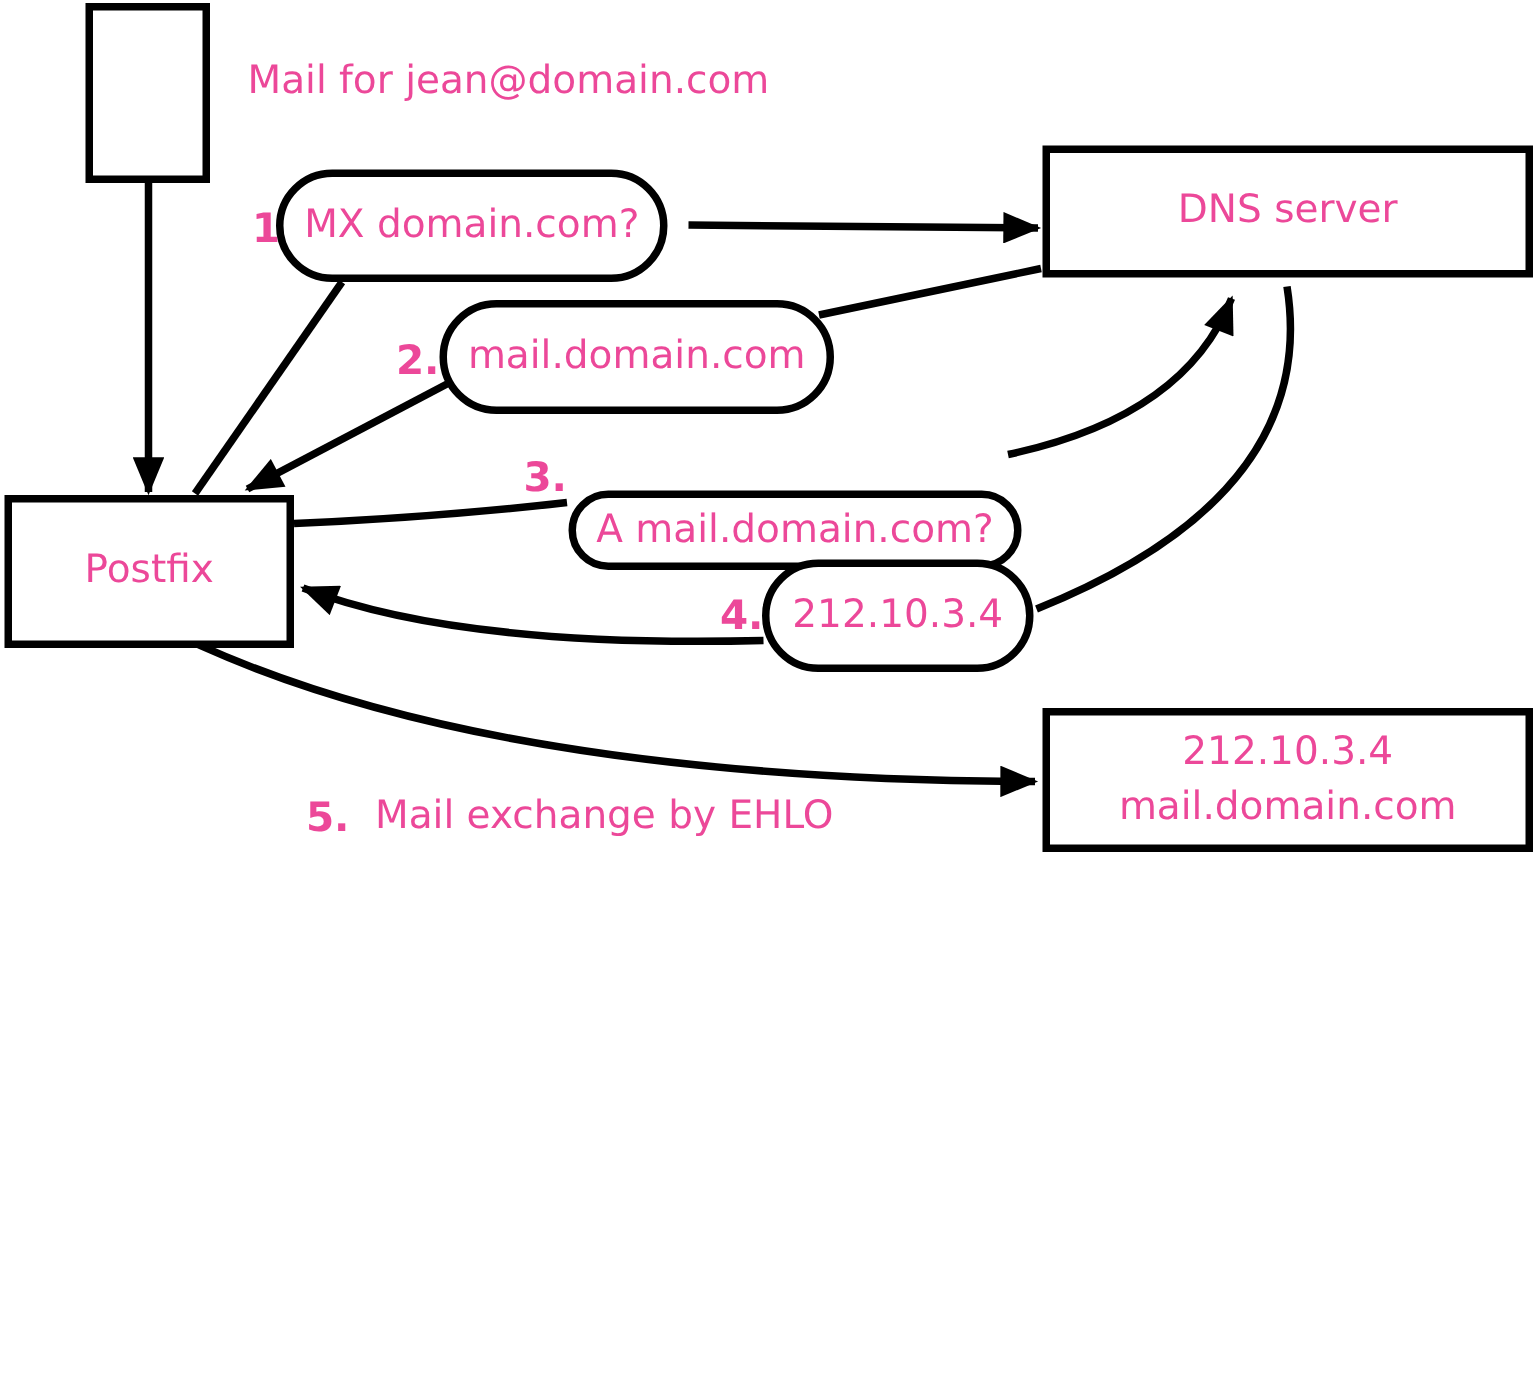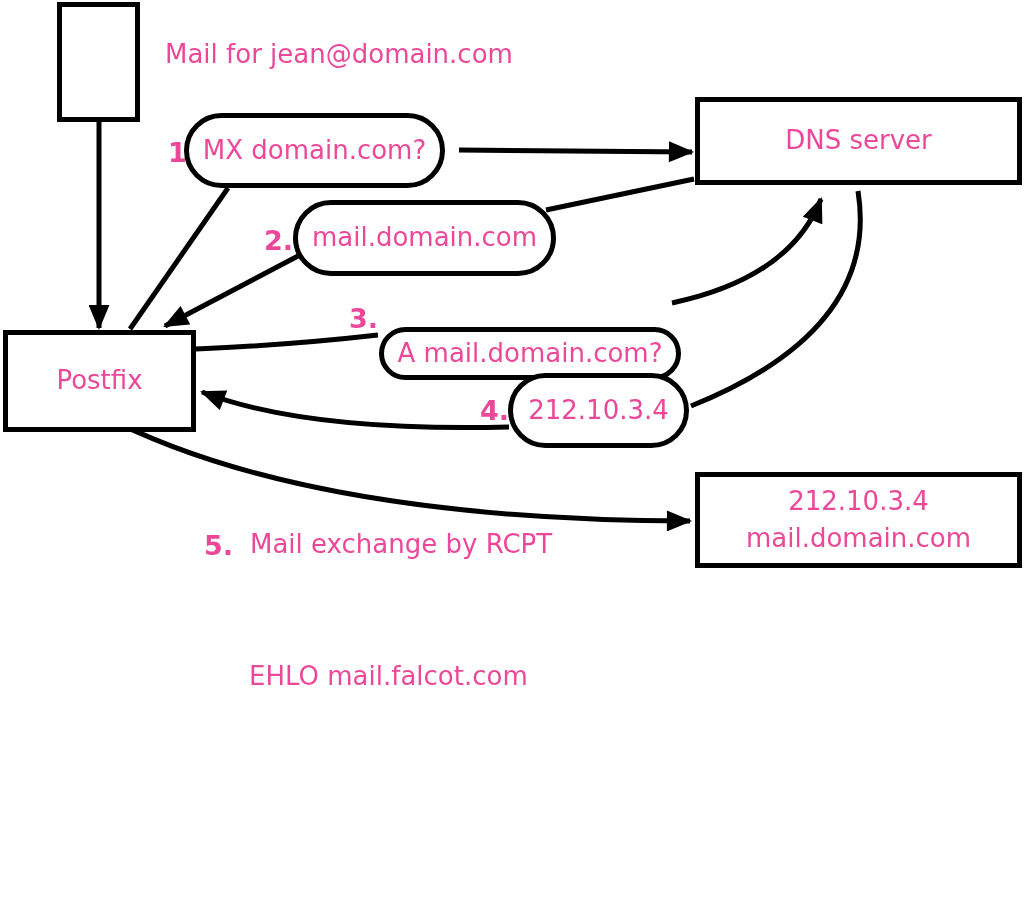--- a/index.html
+++ b/index.html
@@ -86,24 +86,23 @@
   </div>
 
   <div class="node" style="left:695px; top:472px; width:327px; height:96px;">
     <div class="target-lines">
       <div>212.10.3.4</div>
       <div>mail.domain.com</div>
     </div>
   </div>
 
   <div class="num" style="left:191px; top:530px;">5.</div>
-  <div class="label" style="left:250px; top:530px;">Mail exchange by RCPT</div>
+  <div class="label" style="left:250px; top:530px;">Mail exchange by EHLO</div>
 
   <div class="smtp">
-    <div>EHLO mail.falcot.com</div>
     
     
     
     
     
     
     
   </div>
 
 </div>

